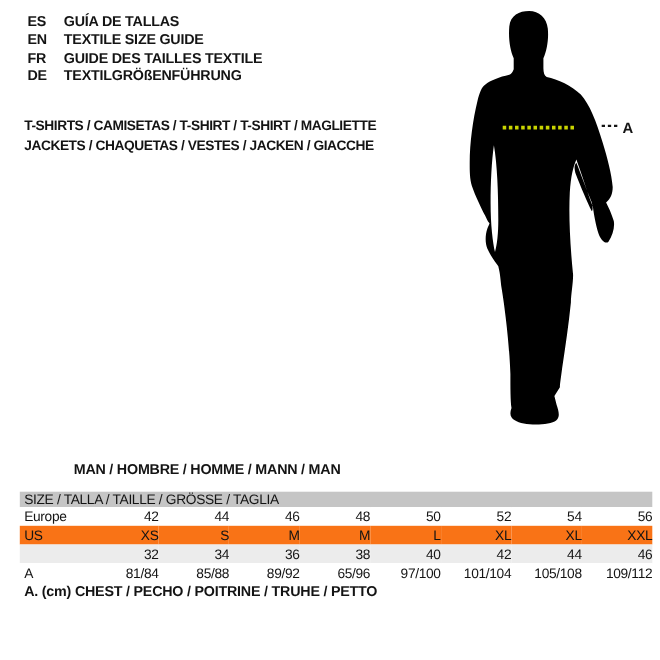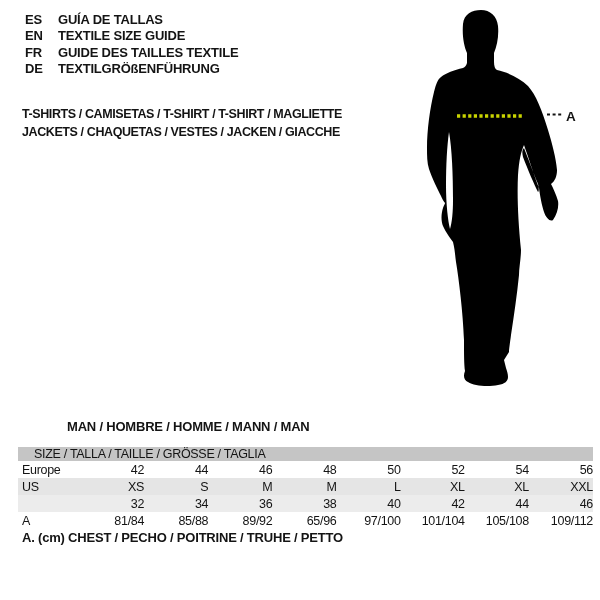--- a/index.html
+++ b/index.html
@@ -14,21 +14,21 @@
   .categories{position:absolute;left:22px;top:106px;font-size:12.5px;font-weight:bold;line-height:17.5px;letter-spacing:-0.4px;}
   .figure-wrap{position:absolute;left:410px;top:0;width:190px;height:395px;}
   .section-title{position:absolute;left:22px;top:419px;font-size:13px;font-weight:bold;margin-left:45px;}
   .size-table{
     position:absolute;left:18px;top:447px;width:575px;
     border-collapse:collapse;table-layout:fixed;font-size:12.5px;letter-spacing:-0.3px;
   }
   .size-table col.label-col{width:62px;}
   .size-table td,.size-table th{padding:0;vertical-align:middle;font-weight:normal;}
   .size-table .thead-row th{
-    height:13px;text-align:left;padding-left:16px;font-size:12.5px;
+    height:13px;text-align:left;padding-left:4px;font-size:12.5px;
   }
   .size-table .data-row td{height:17px;text-align:right;}
   .size-table .data-row td.row-label{text-align:left;padding-left:4px;}
   .footnote{position:absolute;left:22px;top:530px;font-size:13px;font-weight:bold;}
 </style>
 </head>
 <body>
 
 <div class="lang-list">
   <div class="lang-row">
@@ -139,21 +139,21 @@
     <td class="row-label">Europe</td>
     <td>42</td>
     <td>44</td>
     <td>46</td>
     <td>48</td>
     <td>50</td>
     <td>52</td>
     <td>54</td>
     <td>56</td>
   </tr>
-  <tr class="data-row" style="background:#e5e5e5;padding-left:44px;">
+  <tr class="data-row" style="background:#f97316;padding-left:44px;">
     <td class="row-label">US</td>
     <td>XS</td>
     <td>S</td>
     <td>M</td>
     <td>M</td>
     <td>L</td>
     <td>XL</td>
     <td>XL</td>
     <td>XXL</td>
   </tr>

